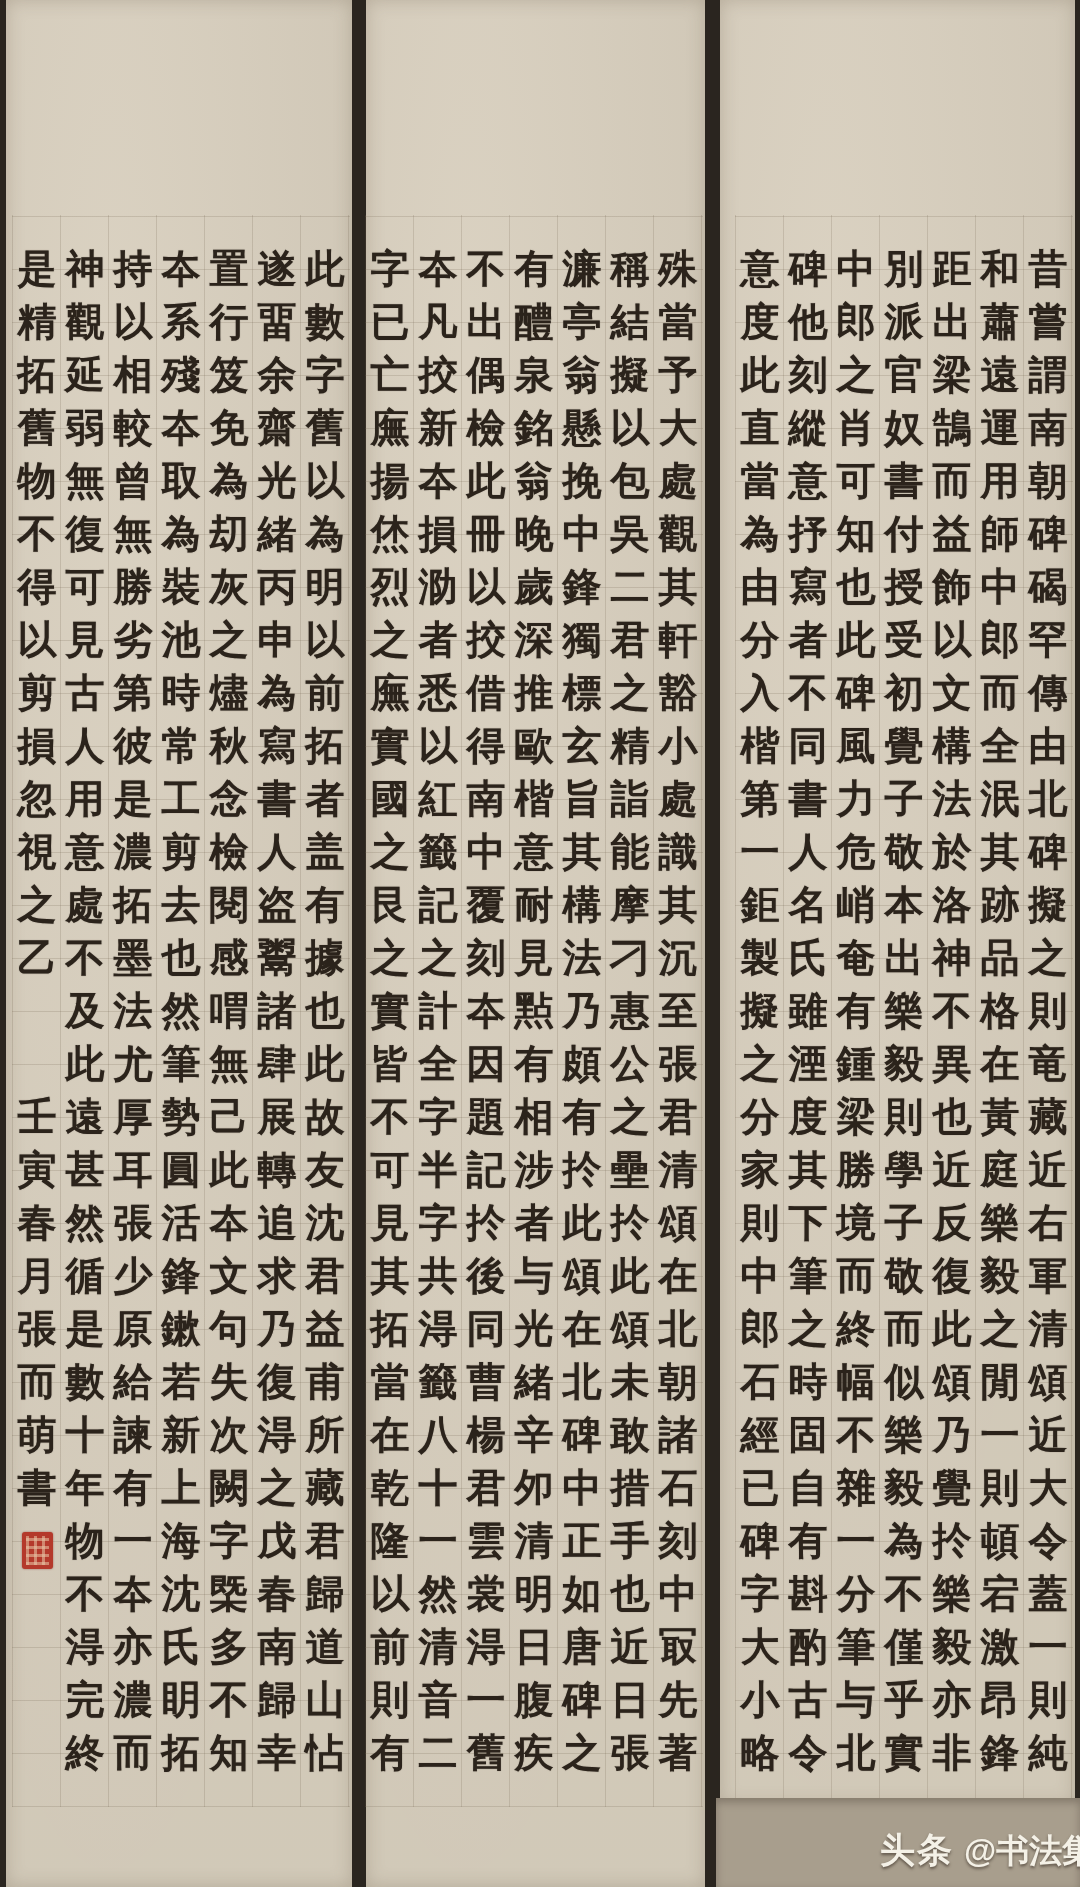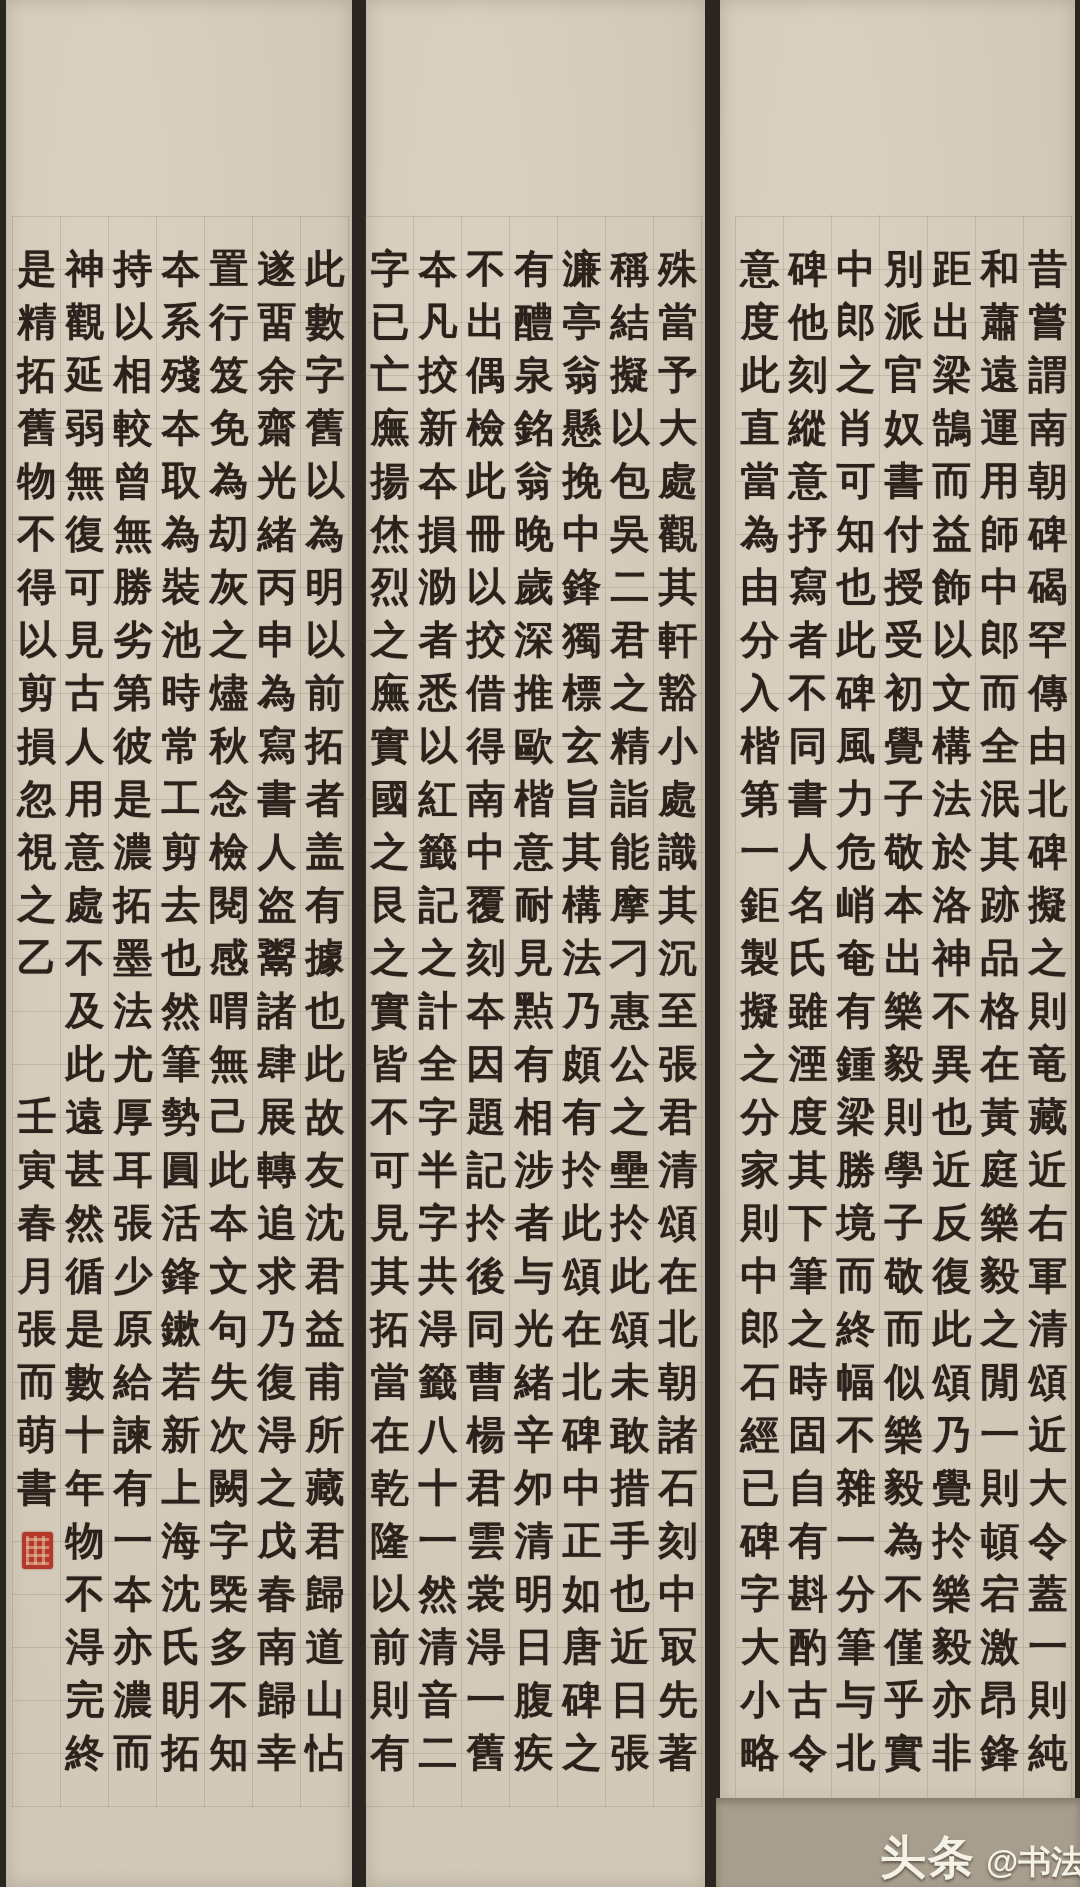--- a/index.html
+++ b/index.html
@@ -50,21 +50,21 @@
     position:absolute;left:716px;top:1798px;width:364px;height:89px;
     background:#a89e8d;
     box-shadow:inset 0 4px 8px rgba(60,50,40,0.35);
   }
   .watermark{
     position:absolute;left:880px;top:1827px;
     color:#f4f1e7;white-space:nowrap;
     font-family:"Liberation Sans", sans-serif;
     text-shadow:0 2px 3px rgba(55,45,35,0.65);
   }
-  .wm-brand{font-size:46px;font-weight:bold;letter-spacing:2px;}
+  .wm-brand{font-size:35px;font-weight:bold;letter-spacing:2px;}
   .wm-handle{font-size:33px;font-weight:bold;margin-left:10px;}
 </style>
 </head>
 <body>
 
 <div class="panel" id="panel-left">
   <div class="gridlines"></div>
   <div class="cols">
       <div class="col">
         <div class="cell">此</div>

